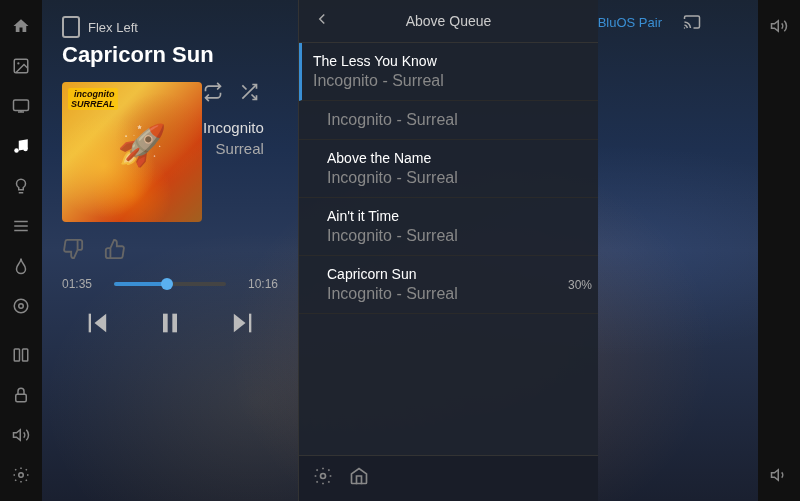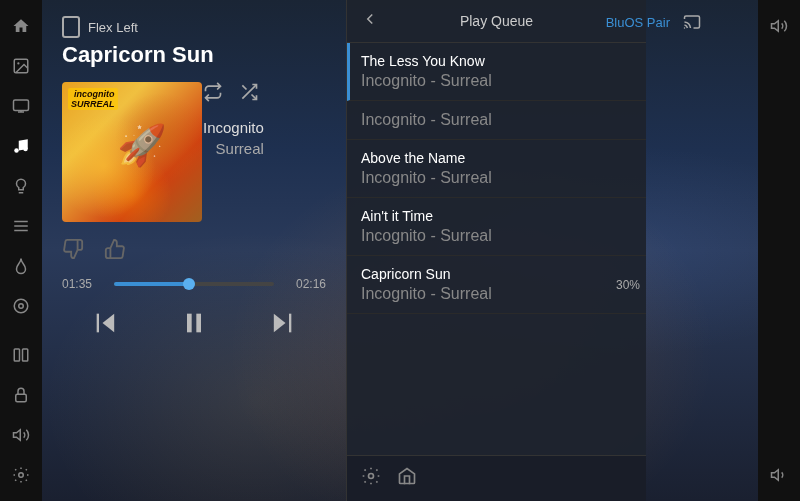--- a/index.html
+++ b/index.html
@@ -67,21 +67,21 @@
       inset: 0;
       background:
         radial-gradient(ellipse at 60% 70%, rgba(255,150,50,0.15) 0%, transparent 40%),
         radial-gradient(ellipse at 80% 50%, rgba(100,150,255,0.1) 0%, transparent 30%),
         radial-gradient(ellipse at 30% 80%, rgba(255,200,100,0.1) 0%, transparent 30%);
       z-index: 0;
     }
 
     
     .player-panel {
-      width: 304px;
+      width: 256px;
       position: relative;
       z-index: 2;
       padding: 16px 20px;
       display: flex;
       flex-direction: column;
     }
 
     .device-name {
       display: flex;
       align-items: center;
@@ -276,21 +276,21 @@
 
     .queue-list {
       flex: 1;
       overflow-y: auto;
     }
     .queue-list::-webkit-scrollbar { width: 3px; }
     .queue-list::-webkit-scrollbar-track { background: #222; }
     .queue-list::-webkit-scrollbar-thumb { background: #555; }
 
     .queue-item {
-      padding: 10px 14px;
+      padding: 10px 28px;
       border-bottom: 1px solid #2a2a2a;
       cursor: pointer;
       position: relative;
     }
     .queue-item.active { border-left: 3px solid #3a8fd4; padding-left: 11px; }
     .queue-item-title {
       font-size: 14px;
       color: #fff;
       font-weight: 500;
       margin-bottom: 3px;
@@ -329,21 +329,21 @@
       display: flex;
       flex-direction: column;
       align-items: center;
       padding: 8px 0;
       z-index: 10;
     }
     .top-bar-right {
       display: flex;
       justify-content: flex-end;
       align-items: center;
-      gap: 8px;
+      gap: 16px;
       padding: 8px 10px 8px 0;
       position: absolute;
       top: 0;
       right: 42px;
       z-index: 20;
     }
     .bluos-pair {
       font-size: 13px;
       color: #3a8fd4;
       cursor: pointer;
@@ -512,21 +512,21 @@
     </div>
 
     <div class="progress-section">
       <div class="time-row">
         <span class="time-label">01:35</span>
         <div class="progress-bar-wrap">
           <div class="progress-bar-fill">
             <div class="progress-handle"></div>
           </div>
         </div>
-        <span class="time-label">02:16</span>
+        <span class="time-label">10:16</span>
       </div>
     </div>
 
     <div class="transport-row">
       <span class="transport-btn">
         <svg width="28" height="28" viewBox="0 0 24 24">
             <polygon points="19,20 9,12 19,4" fill="#bbb"></polygon>
             <line x1="5" y1="4" x2="5" y2="20" stroke="#bbb" stroke-width="2"></line>
           </svg>
       </span>
@@ -545,21 +545,21 @@
     </div>
   </div>
 
   <div class="queue-panel">
     <div class="queue-header">
       <span class="queue-back-icon">
         <svg width="18" height="18" viewBox="0 0 24 24">
             <polyline points="15 18 9 12 15 6" stroke="#aaa" fill="none" stroke-width="2"></polyline>
           </svg>
       </span>
-      <span class="queue-title">Play Queue</span>
+      <span class="queue-title">Above Queue</span>
       <span style="width:18px"></span>
     </div>
 
     <div class="queue-list">
 
       <div class="queue-item active">
         <div class="queue-item-title">The Less You Know</div>
         <div class="queue-item-sub">Incognito - Surreal</div>
       </div>
 

